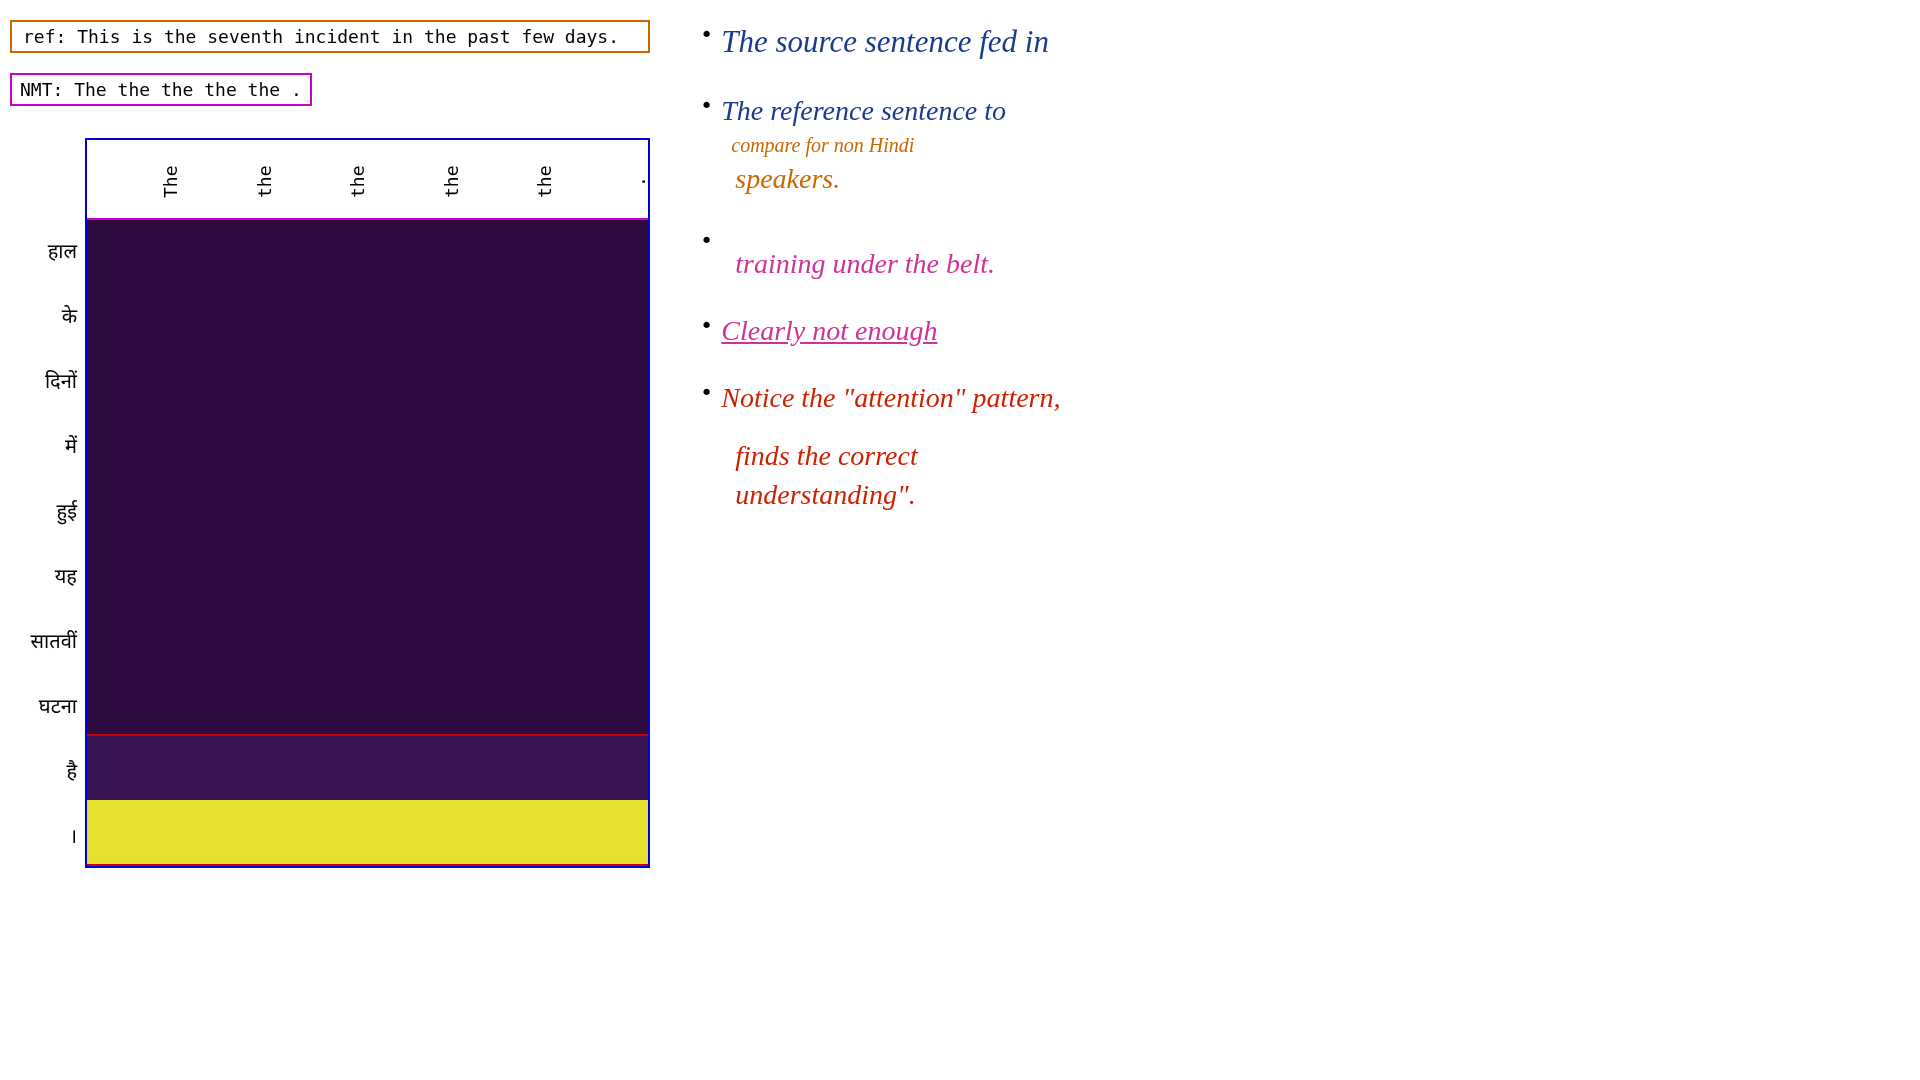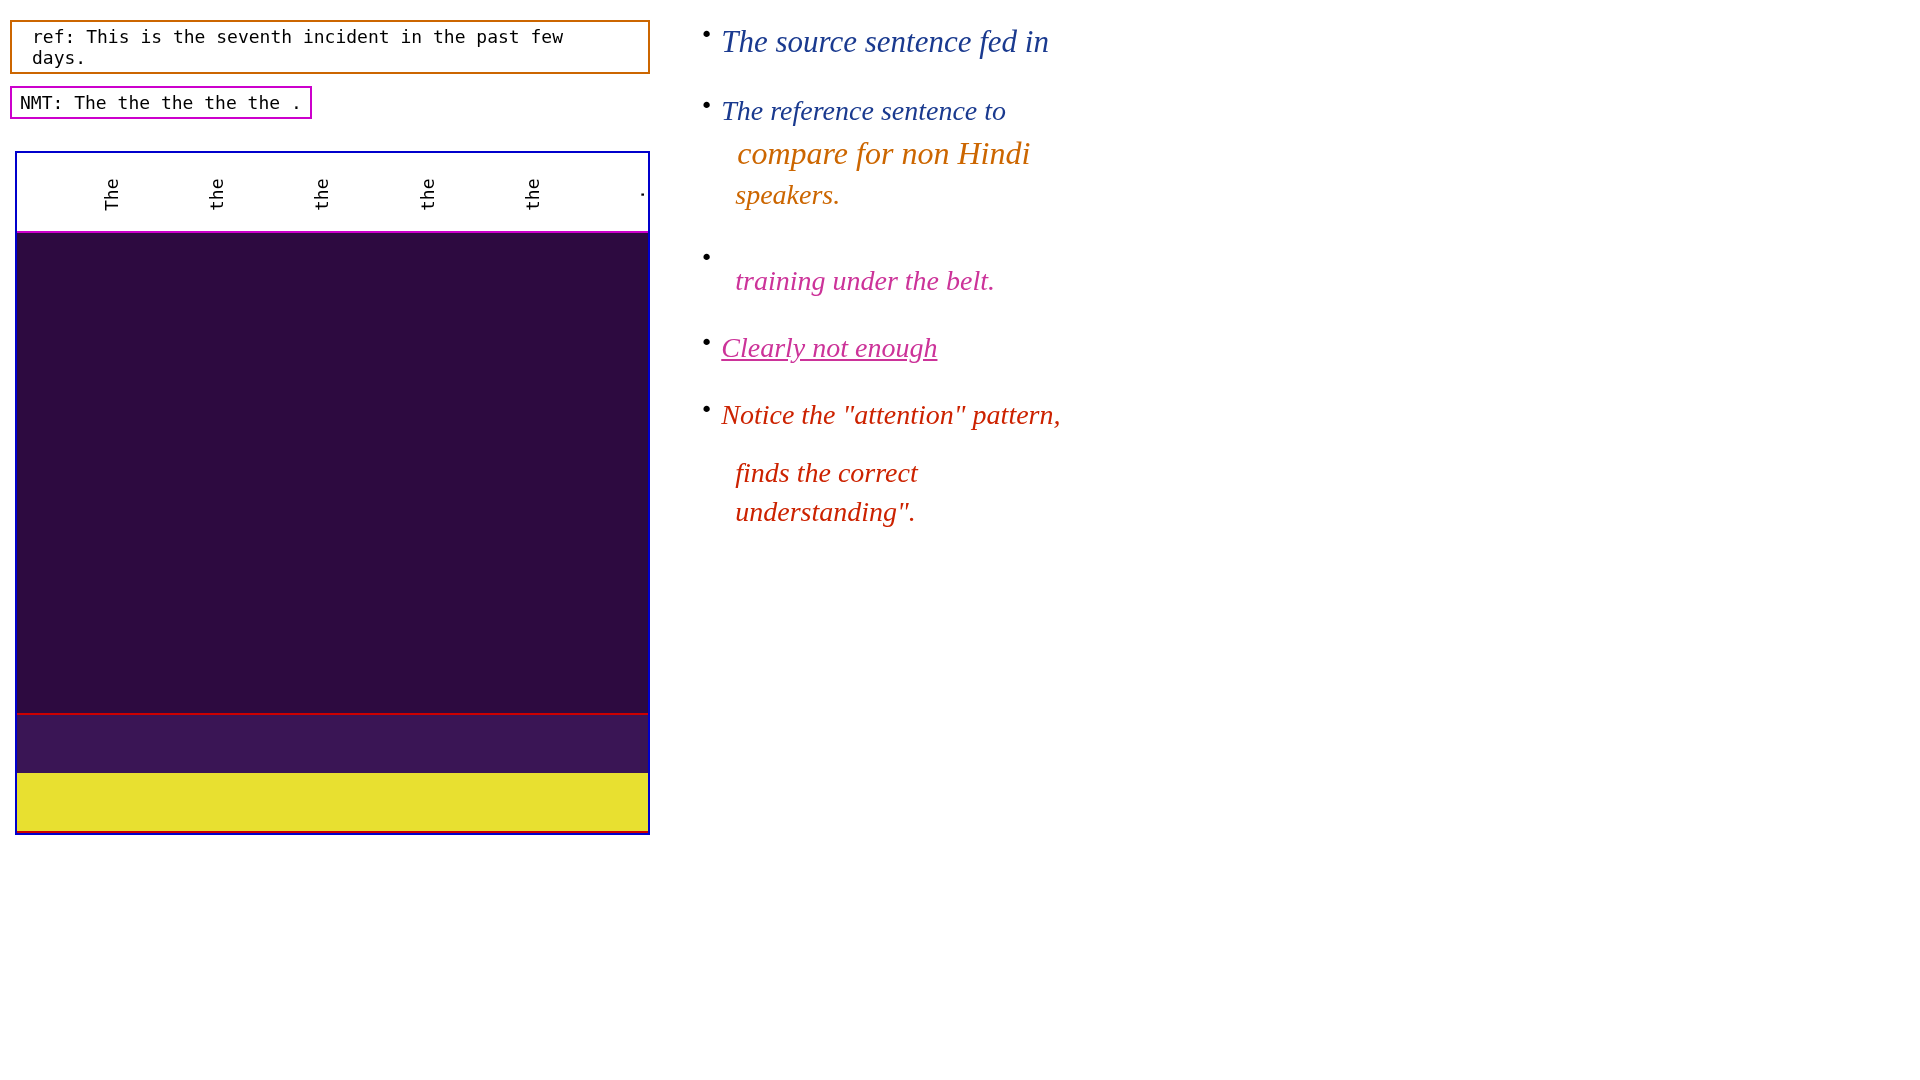--- a/index.html
+++ b/index.html
@@ -22,22 +22,22 @@
       border: 2px solid #0000cc;
       padding: 4px 8px;
       margin-bottom: 4px;
       font-size: 18px;
       color: #000;
       display: inline-block;
     }
 
     .ref-line {
       border: 2px solid #cc6600;
-      padding: 4px 20px;
-      margin-bottom: 12px;
+      padding: 4px 11px;
+      margin-bottom: 20px;
       font-size: 18px;
       color: #000;
       display: block;
     }
 
     .nmt-line {
       border: 2px solid #cc00cc;
       padding: 4px 8px;
       margin-bottom: 16px;
       font-size: 18px;
@@ -114,20 +114,33 @@
     </span>
   </div>
   <div style="margin-bottom: 16px;">
     <span class="nmt-line">
       <span>NMT:</span><span> The the the the the .</span>
     </span>
   </div>
 
   <div style="display:flex; margin-left: 5px;">
 
+    <div class="row-labels">
+      <div class="row-label-spacer"></div>
+      <div class="row-label">हाल</div>
+      <div class="row-label">के</div>
+      <div class="row-label">दिनों</div>
+      <div class="row-label">में</div>
+      <div class="row-label">हुई</div>
+      <div class="row-label">यह</div>
+      <div class="row-label">सातवीं</div>
+      <div class="row-label">घटना</div>
+      <div class="row-label">है</div>
+      <div class="row-label">।</div>
+    </div>
 
     <div style="display:flex; flex-direction:column; border:2px solid #0000cc; flex:1;">
 
       <div style="display:flex; height:80px; border-bottom: 2px solid #cc00cc; background:#fff;">
         <div class="col-header">The</div>
         <div class="col-header">the</div>
         <div class="col-header">the</div>
         <div class="col-header">the</div>
         <div class="col-header">the</div>
         <div class="col-header">.</div>
@@ -234,21 +247,21 @@
       <span class="note-bullet">•</span>
       <span style="font-family: Georgia, serif; font-size: 31px; color: #1a3a8f; font-style: italic;">The source sentence fed in</span>
     </div>
   </div>
 
   <div class="note">
     <div class="note-line">
       <span class="note-bullet">•</span>
       <div>
         <span style="font-family: Georgia, serif; font-size: 28px; color: #1a3a8f; font-style: italic;">The reference sentence to</span><br>
-        <span style="font-family: Georgia, serif; font-size: 32px; color: #cc6600; font-style: italic; margin-left: 0px;">&nbsp;&nbsp;compare for non Hindi</span><br>
+        <span style="font-family: Georgia, serif; font-size: 20px; color: #cc6600; font-style: italic; margin-left: 0px;">&nbsp;&nbsp;compare for non Hindi</span><br>
         <span style="font-family: Georgia, serif; font-size: 28px; color: #cc6600; font-style: italic;">&nbsp;&nbsp;speakers.</span>
       </div>
     </div>
   </div>
 
   <div class="note">
     <div class="note-line">
       <span class="note-bullet">•</span>
       <div>
         <br>

